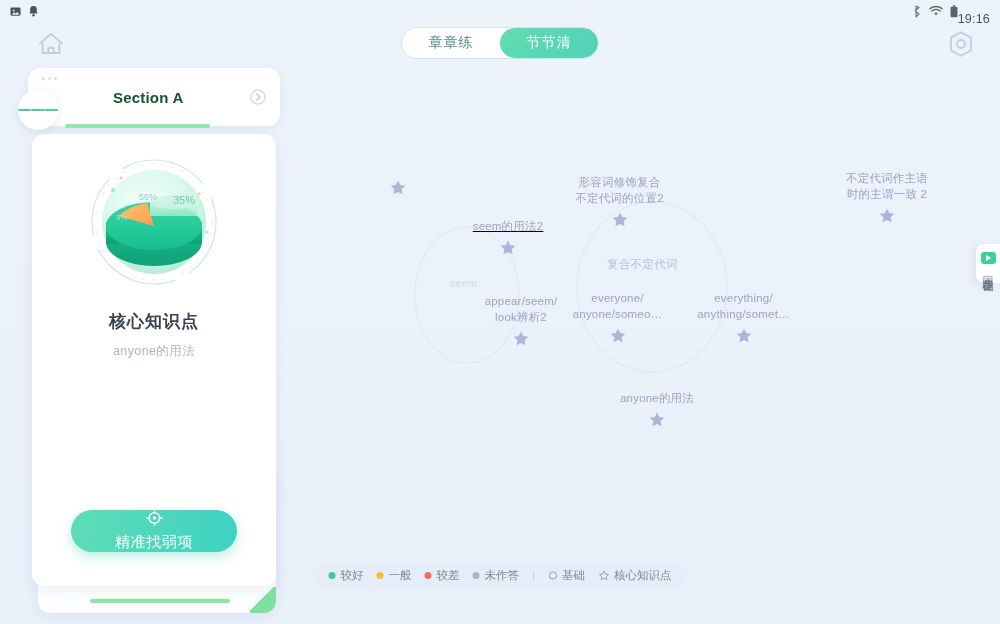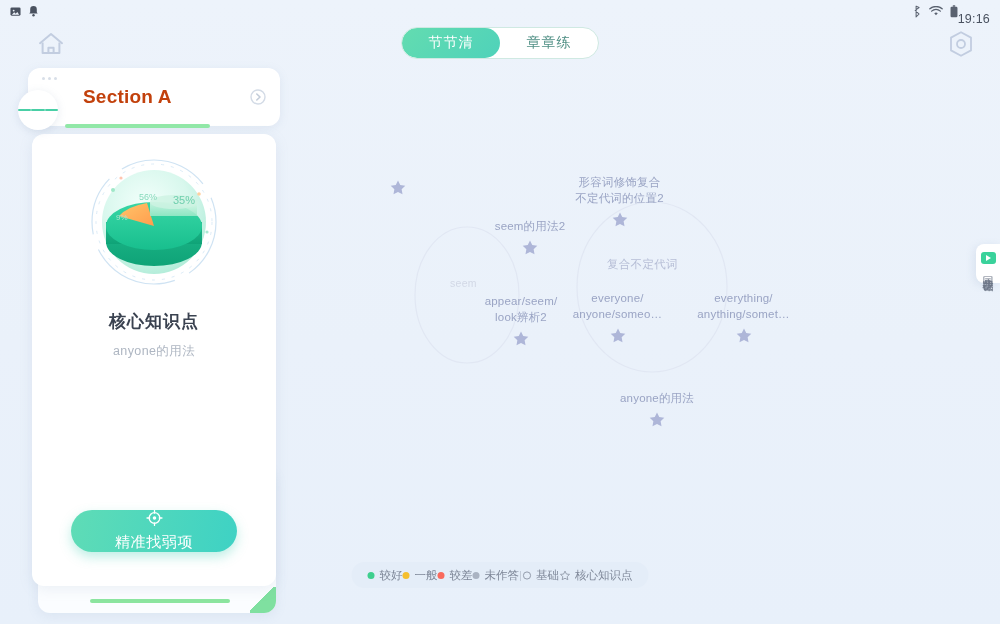--- a/index.html
+++ b/index.html
@@ -70,21 +70,21 @@
     box-shadow: 0 2px 10px rgba(120,145,180,.13);
     padding: 0 16px 0 55px;
     display: flex; align-items: center;
   }
   .dots {
     position: absolute; left: 14px; top: 9px;
     display: flex; gap: 3px;
   }
   .dots i { width: 3px; height: 3px; border-radius: 50%; background: #d8dfe8; display:block; }
   .card-title {
-    font-size: 19px; font-weight: bold; color: #c2410c; letter-spacing: .2px;
+    font-size: 15px; font-weight: bold; color: #14532d; letter-spacing: .2px; margin-left: 30px;
   }
   .chev {
     position: absolute; right: 14px; top: 50%; transform: translateY(-50%);
     width: 16px; height: 16px;
   }
   .head-progress {
     position: absolute; left: 37px; bottom: -2px;
     width: 145px; height: 4px; border-radius: 2px;
     background: #92e8a8;
   }
@@ -165,21 +165,21 @@
     position: absolute; font-size: 11.5px; color: #b6bed6; letter-spacing: .3px;
   }
   .ring-lbl.faint { color: #d2d8e6; font-size: 10.5px; }
 
   
   .legend {
     position: absolute; left: 50%; transform: translateX(-50%);
     bottom: 36px;
     height: 26px; padding: 0 16px;
     background: #e4edf8; border-radius: 13px;
-    display: flex; align-items: center; 
+    display: flex; align-items: center; gap: 13px;
     font-size: 11.5px; color: #7e8798;
   }
   .lg { display: flex; align-items: center; gap: 5px; }
   .lg .dot { width: 7px; height: 7px; border-radius: 50%; display: block; }
   .lg-sep { color: #c0c9d6; }
 
   
   .sidetab {
     position: absolute; right: 0; top: 244px;
     width: 24px; padding: 8px 0 10px;
@@ -260,22 +260,22 @@
   </div>
 
   <div class="gear-btn">
     <svg width="30" height="30" viewBox="0 0 30 30">
       <path d="M15 3.2 25 8.6v12.8L15 26.8 5 21.4V8.6z" fill="none" stroke="#c2cde0" stroke-width="1.8" stroke-linejoin="round"></path>
       <circle cx="15" cy="15" r="4" fill="none" stroke="#c2cde0" stroke-width="1.8"></circle>
     </svg>
   </div>
 
   <div class="segmented">
+    <div class="seg">章章练</div>
     <div class="seg active">节节清</div>
-    <div class="seg">章章练</div>
   </div>
 
   <div class="card-stack">
 
     <div class="card-head">
       <div class="dots">
           <i></i>
           <i></i>
           <i></i>
         </div>
@@ -363,21 +363,21 @@
       <ellipse cx="182" cy="145" rx="52" ry="68" fill="none" stroke="#e1e7f3" stroke-width="1.2"></ellipse>
       <ellipse cx="367" cy="137" rx="75" ry="85" fill="none" stroke="#e1e7f3" stroke-width="1.2"></ellipse>
     </svg>
     <div class="ring-lbl faint" style="left:165px;top:127px;">seem</div>
     <div class="ring-lbl" style="left:322px;top:107px;">复合不定代词</div>
   <div class="node" style="left: 58px; top: 24px; width: 110px;">
         <div class="star"><svg width="18" height="18" viewBox="0 0 20 20">
             <path d="M10 1.6l2.5 5.1 5.6.8-4.05 3.95.96 5.6L10 14.4l-5.01 2.65.96-5.6L1.9 7.5l5.6-.8z" fill="#aeb6d8"></path>
           </svg></div>
       </div>
-      <div class="node" style="left: 190px; top: 68px; width: 110px;">
+      <div class="node" style="left: 168px; top: 68px; width: 110px; text-decoration: underline;">
         <div class="lbl">seem的用法2</div>
         <div class="star"><svg width="18" height="18" viewBox="0 0 20 20">
             <path d="M10 1.6l2.5 5.1 5.6.8-4.05 3.95.96 5.6L10 14.4l-5.01 2.65.96-5.6L1.9 7.5l5.6-.8z" fill="#aeb6d8"></path>
           </svg></div>
       </div>
       <div class="node" style="left: 176px; top: 143px; width: 120px;">
         <div class="lbl">appear/seem/
 look辨析2</div>
         <div class="star"><svg width="18" height="18" viewBox="0 0 20 20">
             <path d="M10 1.6l2.5 5.1 5.6.8-4.05 3.95.96 5.6L10 14.4l-5.01 2.65.96-5.6L1.9 7.5l5.6-.8z" fill="#aeb6d8"></path>
@@ -399,20 +399,27 @@
       </div>
       <div class="node" style="left: 270px; top: 140px; width: 125px;">
         <div class="lbl">everyone/
 anyone/someo…</div>
         <div class="star"><svg width="18" height="18" viewBox="0 0 20 20">
             <path d="M10 1.6l2.5 5.1 5.6.8-4.05 3.95.96 5.6L10 14.4l-5.01 2.65.96-5.6L1.9 7.5l5.6-.8z" fill="#aeb6d8"></path>
           </svg></div>
       </div>
       <div class="node" style="left: 312px; top: 240px; width: 120px;">
         <div class="lbl">anyone的用法</div>
+        <div class="star"><svg width="18" height="18" viewBox="0 0 20 20">
+            <path d="M10 1.6l2.5 5.1 5.6.8-4.05 3.95.96 5.6L10 14.4l-5.01 2.65.96-5.6L1.9 7.5l5.6-.8z" fill="#aeb6d8"></path>
+          </svg></div>
+      </div>
+      <div class="node" style="left: 537px; top: 20px; width: 130px;">
+        <div class="lbl">不定代词作主语
+时的主谓一致 2</div>
         <div class="star"><svg width="18" height="18" viewBox="0 0 20 20">
             <path d="M10 1.6l2.5 5.1 5.6.8-4.05 3.95.96 5.6L10 14.4l-5.01 2.65.96-5.6L1.9 7.5l5.6-.8z" fill="#aeb6d8"></path>
           </svg></div>
       </div>
     </div>
 
   <div class="legend">
     <div class="lg">
       <span class="dot" style="background:#3ecf8e"></span>
       <span>较好</span>

